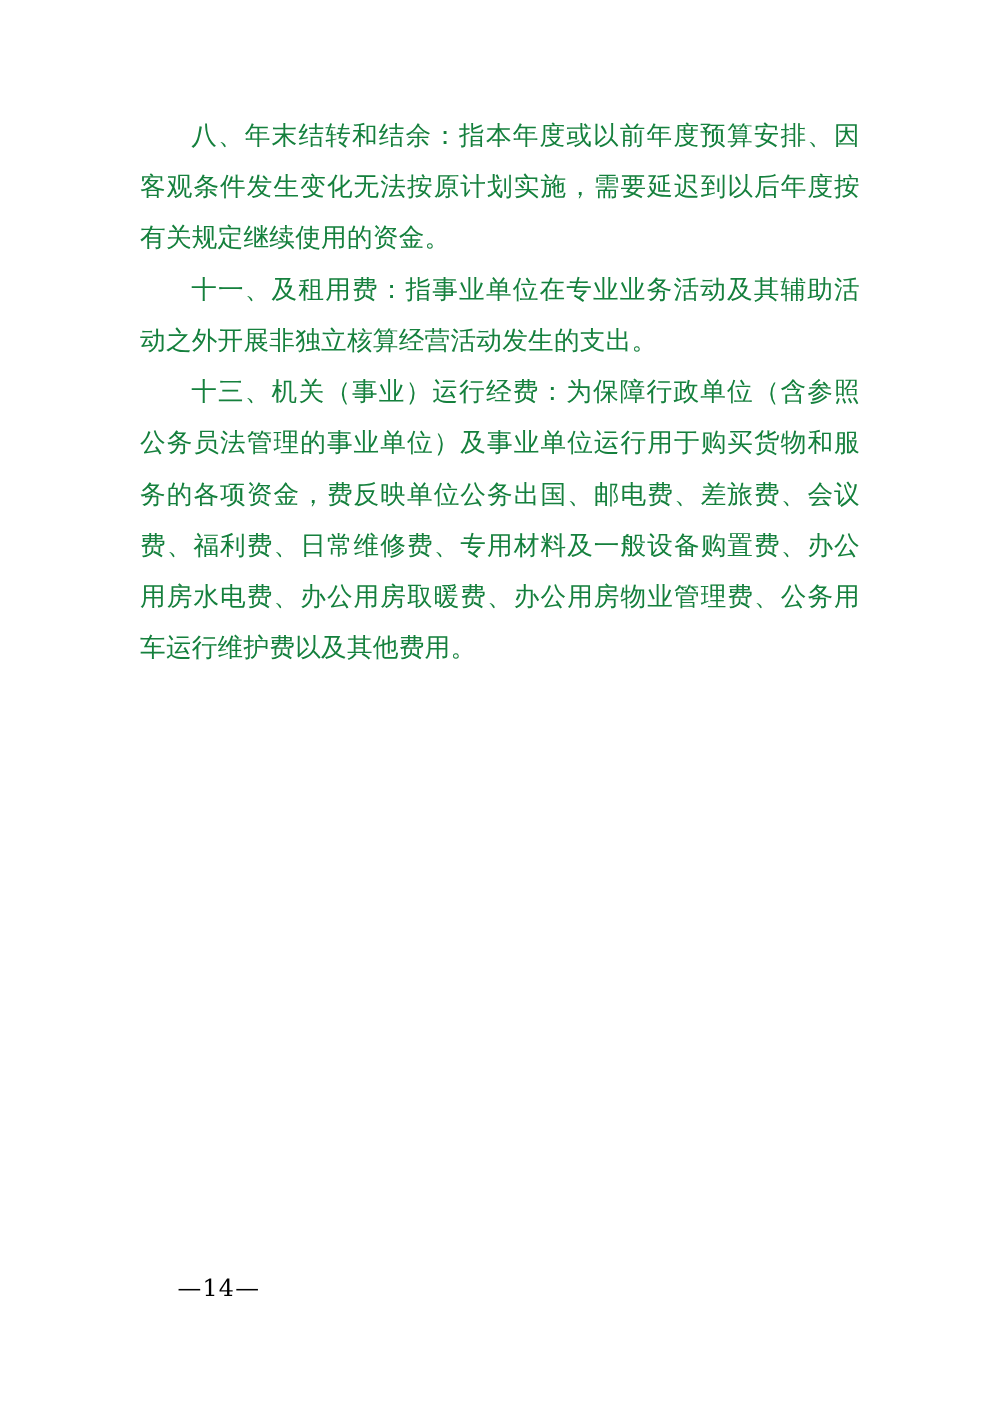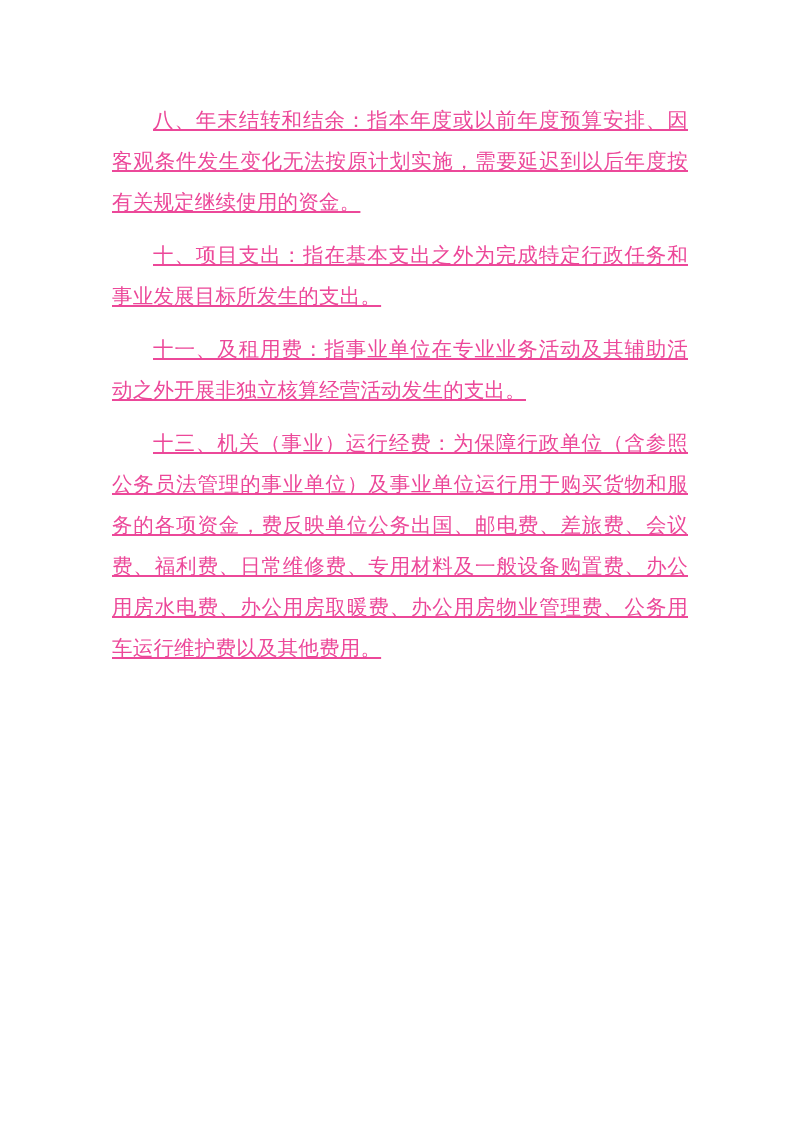--- a/index.html
+++ b/index.html
@@ -21,29 +21,28 @@
   .content {
     position: absolute;
     left: 112px;
     top: 88px;
     width: 576px;
   }
   .para {
     font-family: "DejaVu Serif", "Liberation Serif", serif;
     font-size: 20.5px;
     line-height: 41px;
-    color: #ec4899;
+    color: #15803d;
     text-align: justify;
     text-justify: inter-ideograph;
     text-indent: 2em;
-    margin: 12px 0 0 0;
+    margin: 0 0 0 0;
     letter-spacing: 0.2px;
     white-space: pre-wrap;
     word-break: break-all;
-    text-decoration: underline;
   }
   .footer {
     position: absolute;
     left: 112px;
     top: 1020px;
     width: 576px;
     text-align: left;
     font-family: "DejaVu Serif", "Liberation Serif", serif;
     font-size: 19px;
     color: #000000;
@@ -53,17 +52,19 @@
     display: inline-block;
     margin-left: 30px;
   }
 </style>
 </head>
 <body>
 
 <div class="page">
   <div class="content">
     <p class="para">八、年末结转和结余：指本年度或以前年度预算安排、因客观条件发生变化无法按原计划实施，需要延迟到以后年度按有关规定继续使用的资金。</p>
-    <p class="para">十、项目支出：指在基本支出之外为完成特定行政任务和事业发展目标所发生的支出。</p>
     <p class="para">十一、及租用费：指事业单位在专业业务活动及其辅助活动之外开展非独立核算经营活动发生的支出。</p>
     <p class="para">十三、机关（事业）运行经费：为保障行政单位（含参照公务员法管理的事业单位）及事业单位运行用于购买货物和服务的各项资金，费反映单位公务出国、邮电费、差旅费、会议费、福利费、日常维修费、专用材料及一般设备购置费、办公用房水电费、办公用房取暖费、办公用房物业管理费、公务用车运行维护费以及其他费用。</p>
+  </div>
+  <div class="footer">
+    <span class="page-number">—14—</span>
   </div>
 </div>
 
 </body></html>

